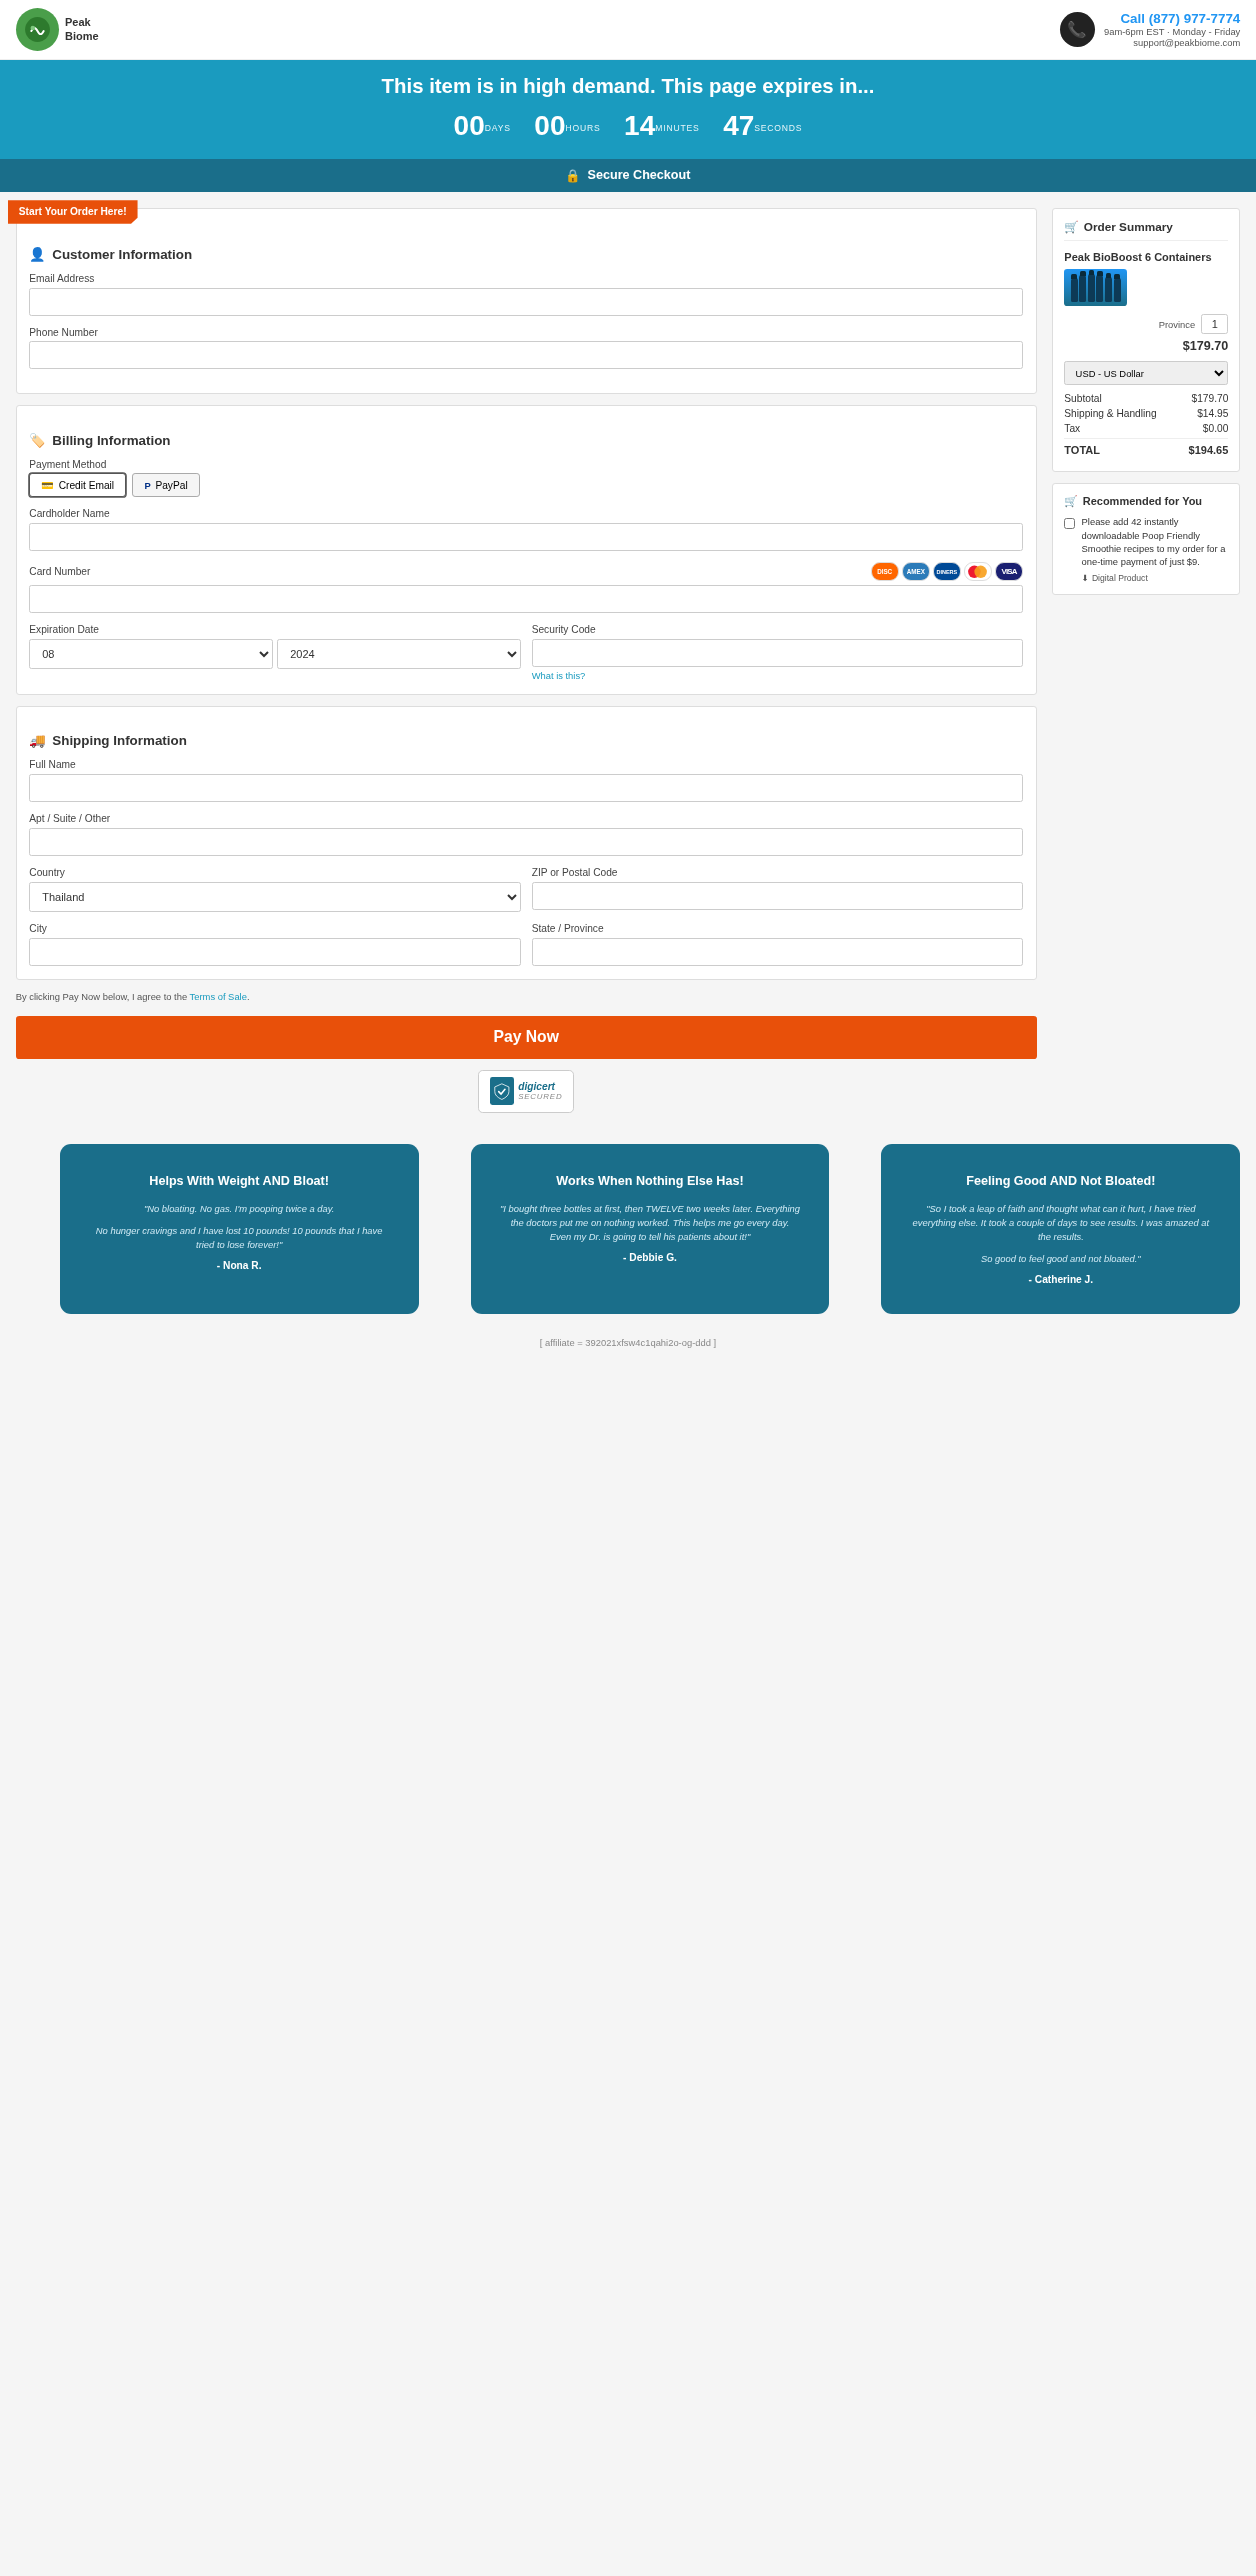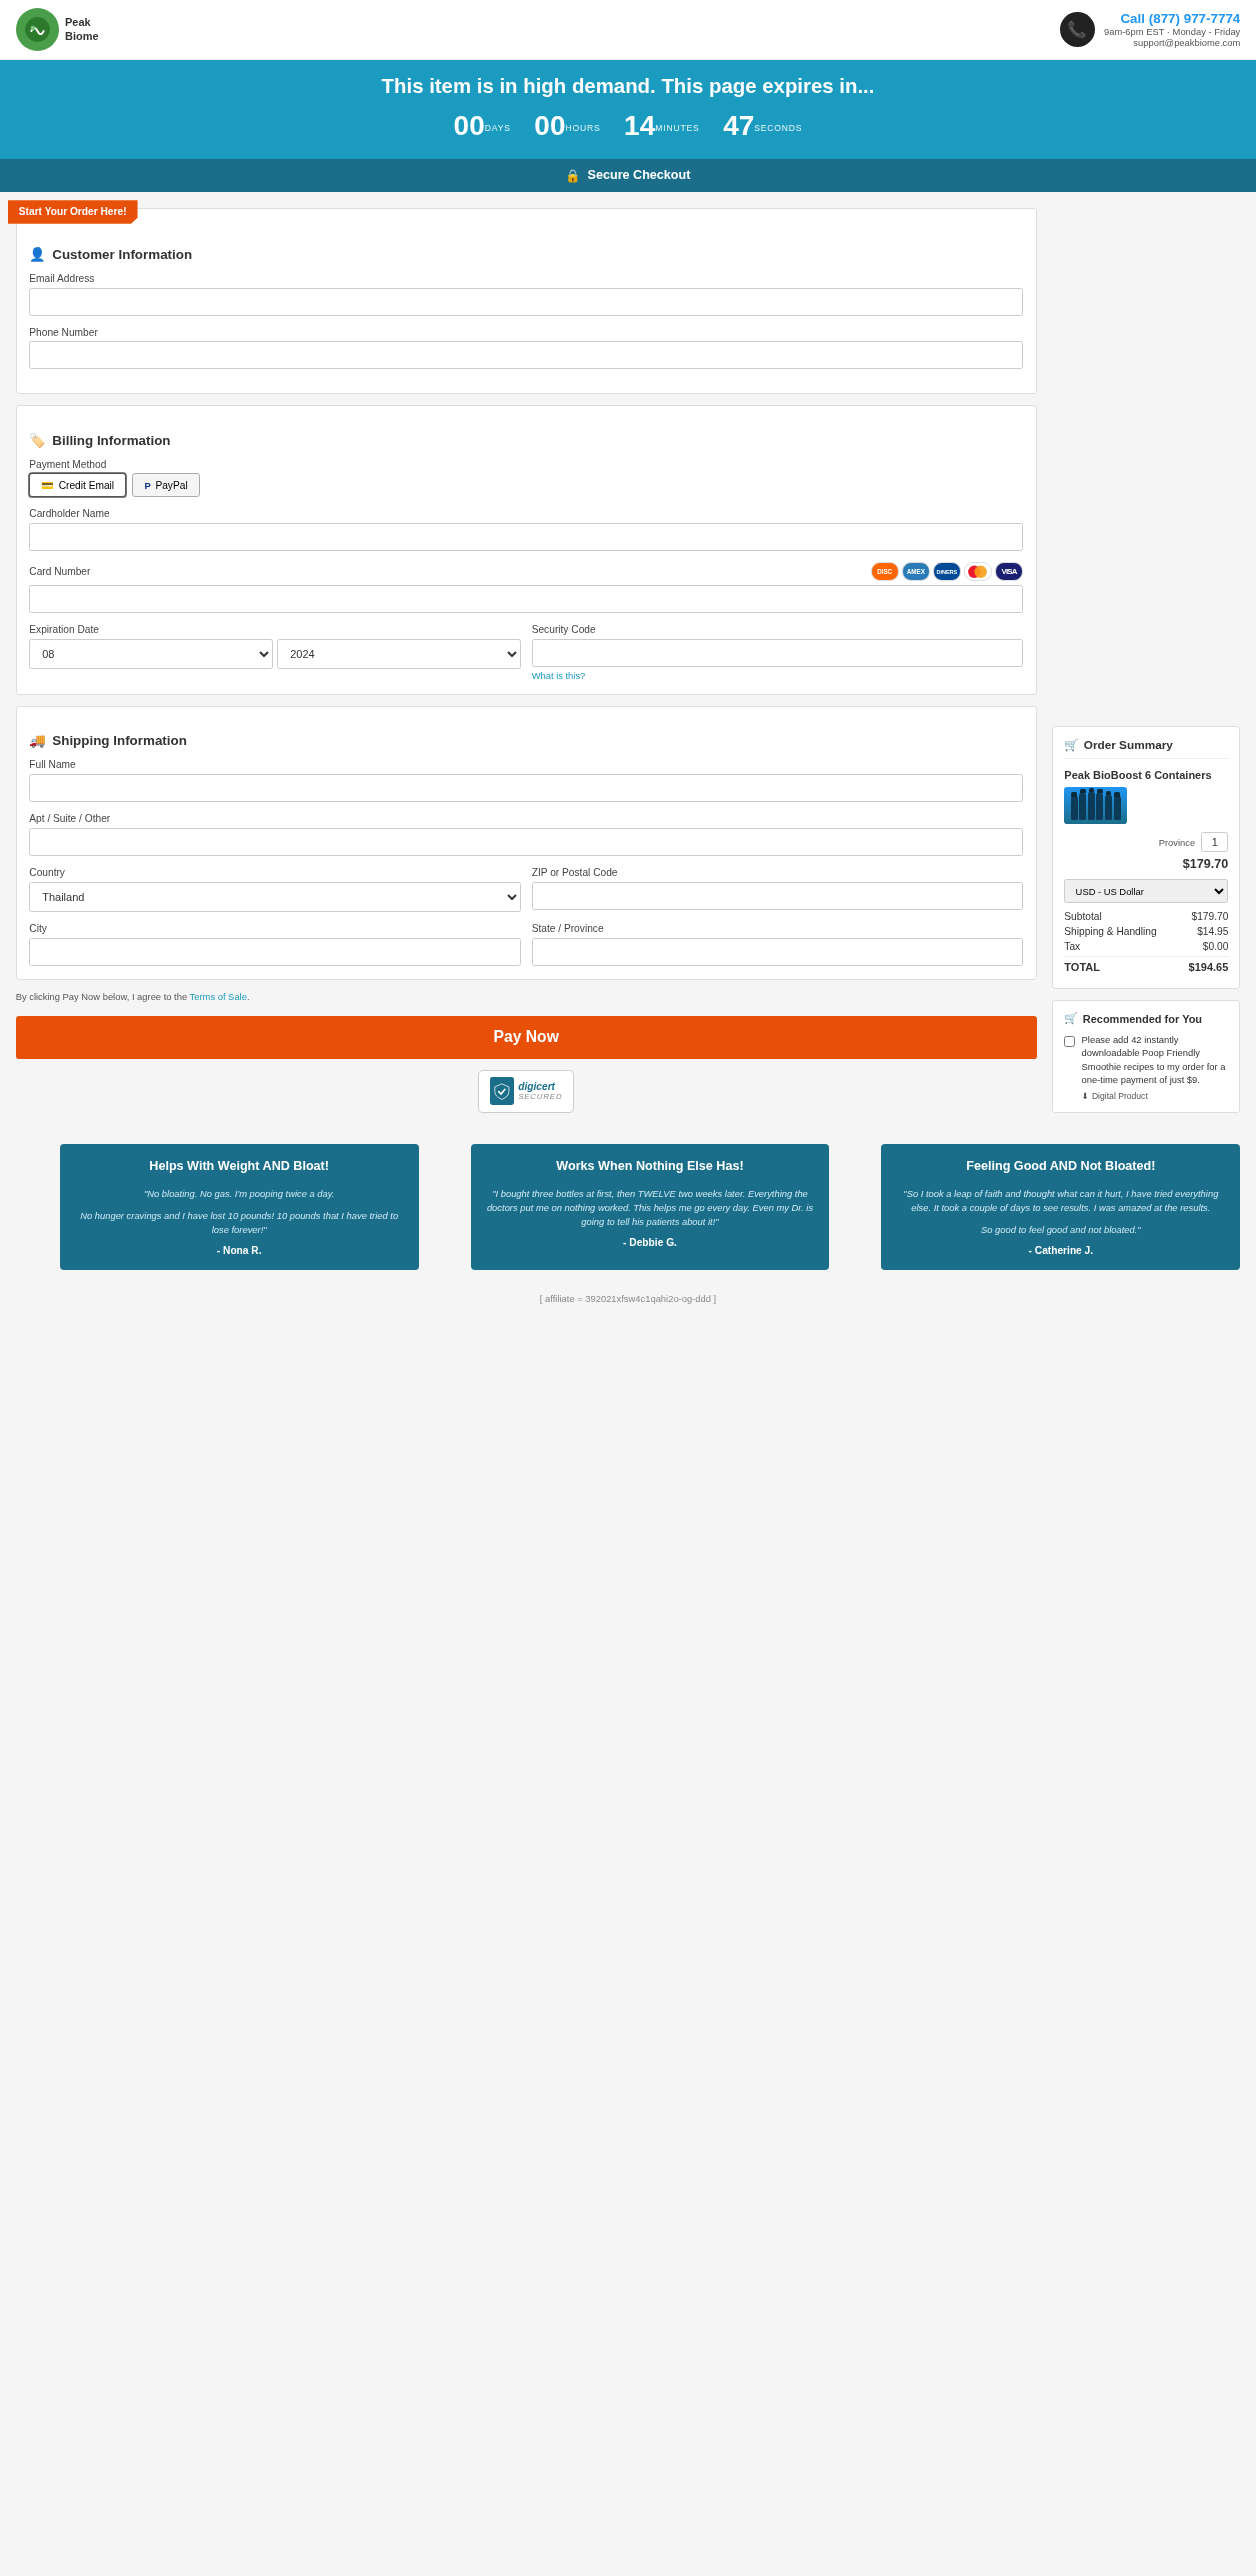--- a/index.html
+++ b/index.html
@@ -21,21 +21,21 @@
     .banner-title { font-size: 20.4px; font-weight: bold; margin-bottom: 14px; }
     .countdown-row { display: flex; justify-content: center; gap: 23.6px; margin-bottom: 6.3px; }
     .countdown-item { display: flex; flex-direction: row; align-items: center; }
     .countdown-number { font-size: 28px; font-weight: bold; line-height: 1; }
     .countdown-label { font-size: 8.6px; letter-spacing: 0.8px; margin-top: 3.1px; opacity: 0.9; }
 
     
     .secure-bar { background: #1a6e8a; color: #fff; text-align: center; padding: 9.4px; font-size: 12.6px; font-weight: bold; display: flex; align-items: center; justify-content: center; gap: 6.3px; }
 
     
-    .main-content { display: flex; gap: 15.7px; padding: 15.7px; max-width: 1257px; margin: 0 auto; align-items: flex-end; }
+    .main-content { display: flex; gap: 15.7px; padding: 15.7px; max-width: 1257px; margin: 0 auto; align-items: flex-start; }
     .left-column { flex: 1; position: relative; }
     .right-column { width: 188px; flex-shrink: 0; }
 
     
     .start-tag { background: #e8500a; color: #fff; font-weight: bold; font-size: 10.2px; padding: 6.3px 11px; display: inline-block; clip-path: polygon(0 0, 100% 0, 100% 75%, 95% 100%, 0 100%); position: absolute; top: -7.9px; left: -7.9px; z-index: 10; }
     .start-tag::after { content: ''; position: absolute; bottom: -4.7px; left: 0; border-left: 4.7px solid #a33000; border-bottom: 4.7px solid transparent; }
 
     
     .section-header { font-size: 13.4px; font-weight: bold; color: #333; margin: 14px 0 11px; display: flex; align-items: center; gap: 6.3px; }
 
@@ -104,21 +104,21 @@
     
     .recommended-section { background: #fff; border: 0.8px solid #ddd; border-radius: 3.1px; padding: 11px; }
     .recommended-title { font-size: 11px; font-weight: bold; margin-bottom: 7.9px; display: flex; align-items: center; gap: 4.7px; }
     .recommend-item { display: flex; gap: 6.3px; align-items: flex-start; }
     .recommend-checkbox { margin-top: 2.4px; width: 11px; height: 11px; flex-shrink: 0; cursor: pointer; }
     .recommend-text { font-size: 9.4px; color: #333; line-height: 1.4; }
     .digital-badge { display: flex; align-items: center; gap: 3.1px; margin-top: 4.7px; font-size: 8.6px; color: #555; }
 
     
     .testimonials { display: flex; gap: 7.9px; padding: 15.7px; background: #f5f5f5; }
-    .testimonial-card { flex: 1; background: #1a6e8a; color: #fff; border-radius: 4px; padding: 14px; margin-left: 44px; }
+    .testimonial-card { flex: 1; background: #1a6e8a; color: #fff; border-radius: 11px; padding: 29px; margin-left: 44px; }
     .testimonial-title { font-size: 12.6px; font-weight: bold; text-align: center; margin-bottom: 11px; line-height: 1.4; }
     .testimonial-quote { font-size: 9.4px; color: #d0eaf5; font-style: italic; text-align: center; line-height: 1.5; margin-bottom: 7.9px; }
     .testimonial-author { font-size: 10.2px; font-weight: bold; text-align: center; }
 
     
     .affiliate-footer { text-align: center; font-size: 9.4px; color: #888; padding: 7.9px; background: #f5f5f5; }
   </style>
 </head>
 <body>
 

